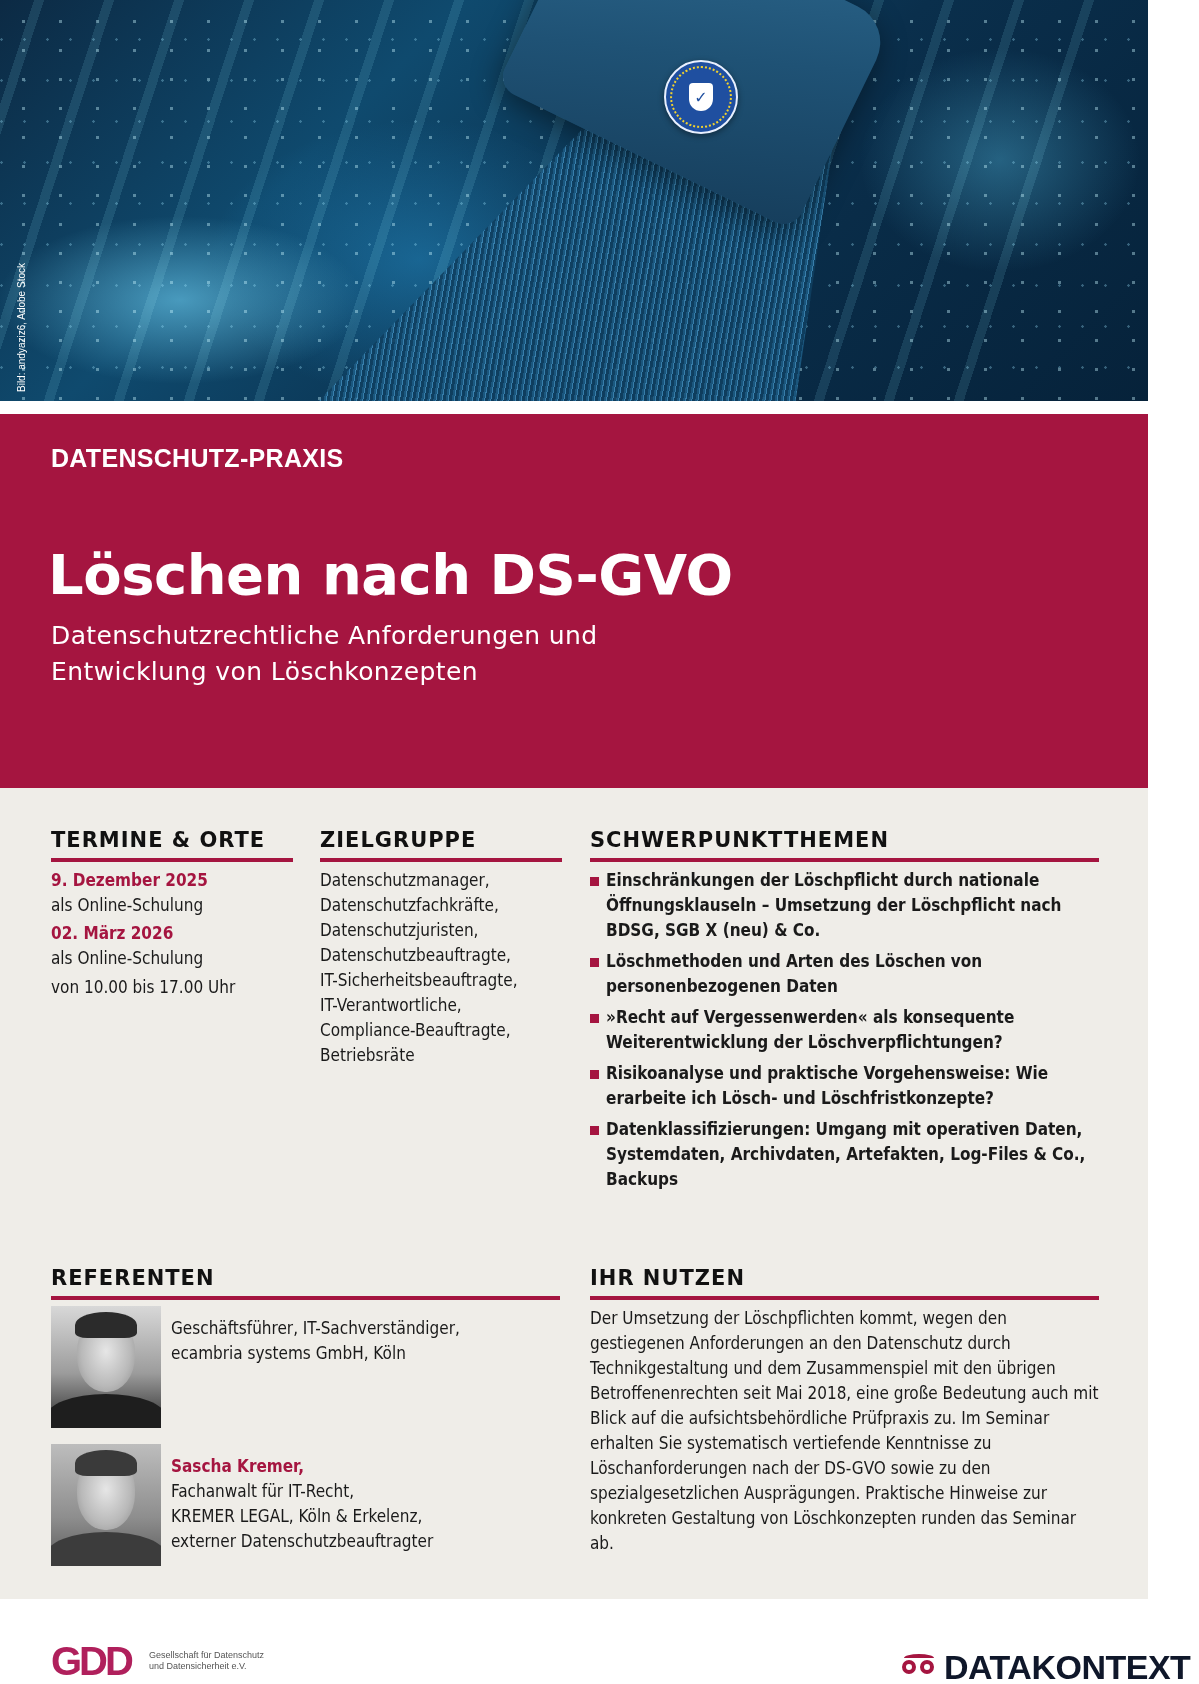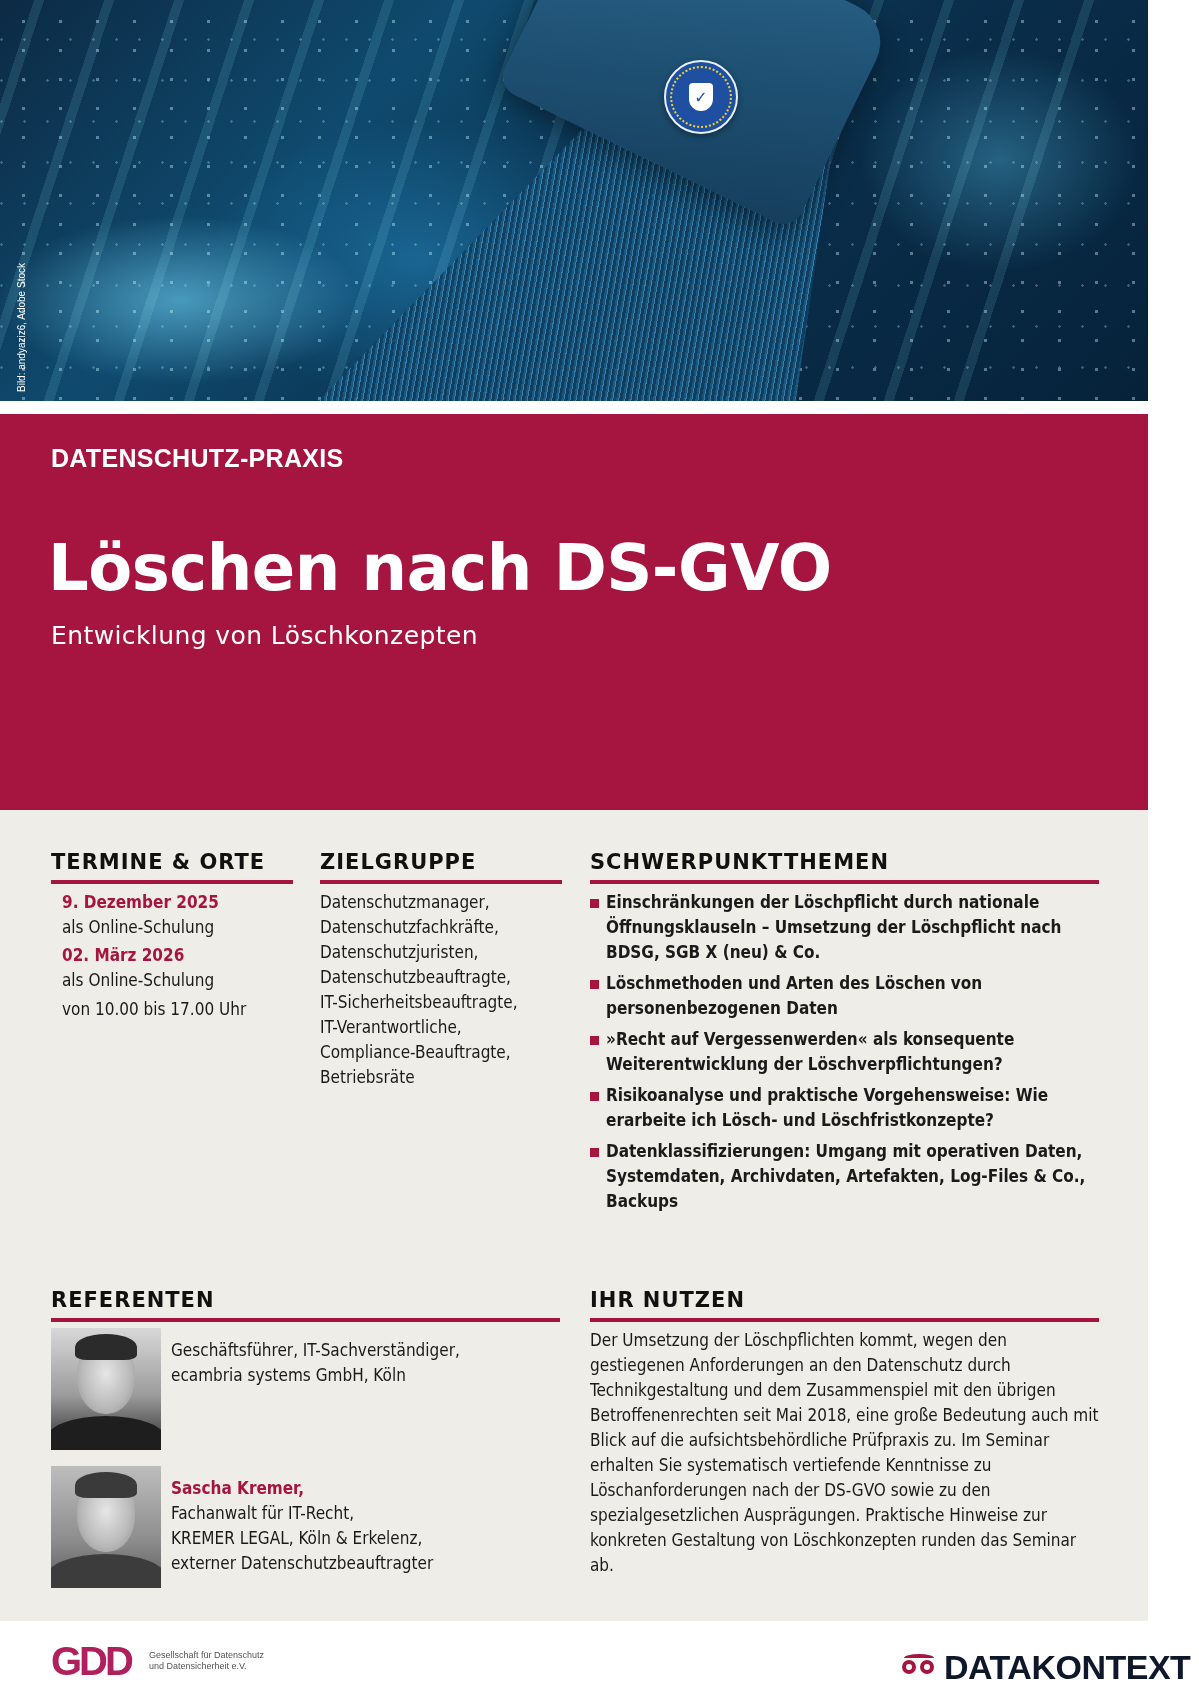--- a/index.html
+++ b/index.html
@@ -76,50 +76,50 @@
   }
   .brand-label {
     position:absolute; left:51px; top:30px;
     font-family:"Liberation Sans", sans-serif; font-weight:bold; font-size:25px; letter-spacing:0.3px;
   }
   .legal-note {
     position:absolute; left:792px; top:28px;
     font-family:"Liberation Sans Narrow","Liberation Sans", sans-serif; font-size:16px; line-height:22px;
   }
   .main-title {
-    position:absolute; left:48px; top:117px; margin:0;
-    font-family:"DejaVu Sans", sans-serif; font-weight:bold; font-size:64px; letter-spacing:-0.5px;
+    position:absolute; left:48px; top:128px; margin:0;
+    font-family:"DejaVu Sans", sans-serif; font-weight:bold; font-size:56px; letter-spacing:-0.5px;
   }
   .subtitle {
     position:absolute; left:51px; top:204px; margin:0;
     font-family:"DejaVu Sans", sans-serif; font-weight:normal; font-size:25px; line-height:36px; letter-spacing:0.4px;
   }
 
   .content {
-    position:absolute; left:0; top:810px; width:1148px; height:811px;
+    position:absolute; left:0; top:788px; width:1148px; height:811px;
     background:#efede8;
   }
   .section-head {
     font-family:"DejaVu Sans", sans-serif; font-weight:bold; font-size:21px; letter-spacing:1px;
     margin:0; padding:0 0 6px 0; color:#111;
     border-bottom:4px solid #a51540;
   }
   .col { position:absolute; }
   .col-termine { left:51px; top:40px; width:242px; }
   .col-ziel { left:320px; top:40px; width:242px; }
   .col-schwer { left:590px; top:40px; width:509px; }
   .col-ref { left:51px; top:478px; width:509px; }
   .col-nutzen { left:590px; top:478px; width:509px; }
 
   .body-text {
     font-family:"DejaVu Sans Condensed","DejaVu Sans", sans-serif; font-stretch:condensed;
     font-size:17px; line-height:25px; color:#1a1a1a;
   }
   .date-accent { color:#a51540; font-weight:bold; }
-  .termine-list { margin-top:6px;margin-left:11px; }
+  .termine-list { margin-top:6px; }
   .termine-list .row { margin:0; }
   .termine-list .gap { margin-top:3px; }
   .termine-list .time { margin-top:4px; }
 
   .ziel-list { margin-top:6px; padding:0; list-style:none; }
   .ziel-list li { margin:0; }
 
   .topic-list { list-style:none; margin:6px 0 0 0; padding:0; }
   .topic-list li {
     position:relative; padding-left:16px; margin-bottom:6px;
@@ -198,20 +198,21 @@
     <div class="stars"></div>
     <div class="shield">✓</div>
   </div>
   <div class="credit">Bild: andyaziz6, Adobe Stock</div>
 </div>
 
 <div class="band">
   <div class="brand-label">DATENSCHUTZ-PRAXIS</div>
   <h1 class="main-title">Löschen nach DS-GVO</h1>
   <div class="subtitle">
+    <div>Datenschutzrechtliche Anforderungen und</div>
     <div>Entwicklung von Löschkonzepten</div>
   </div>
 </div>
 
 <div class="content">
 
   <div class="col col-termine">
     <h2 class="section-head">TERMINE &amp; ORTE</h2>
     <div class="termine-list body-text">
       <div class="row date-accent">9. Dezember 2025</div>

